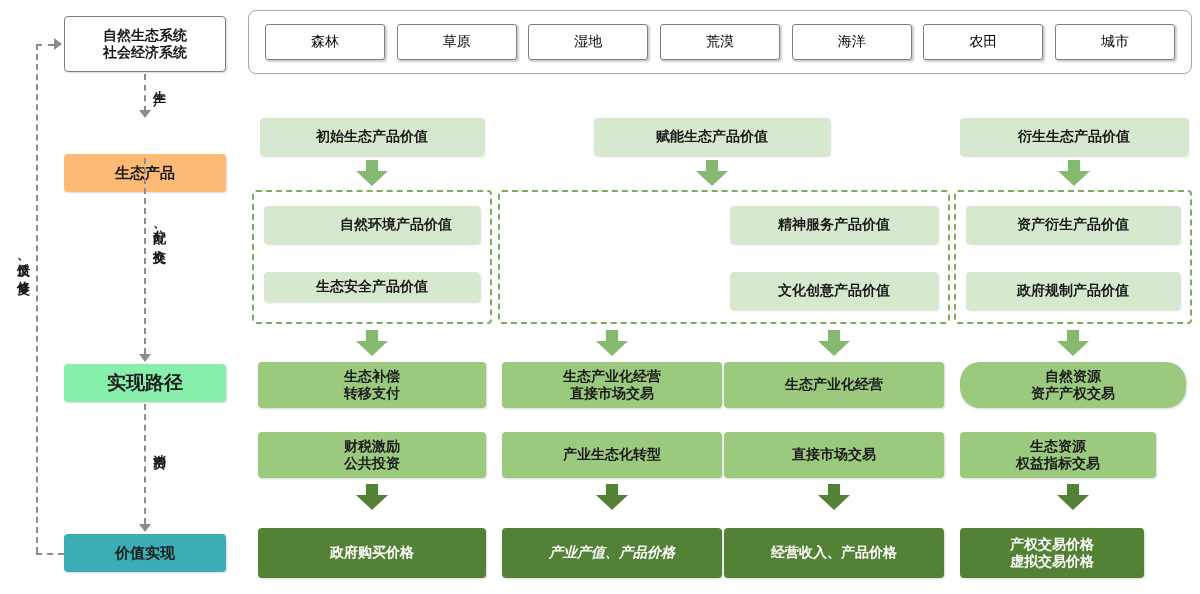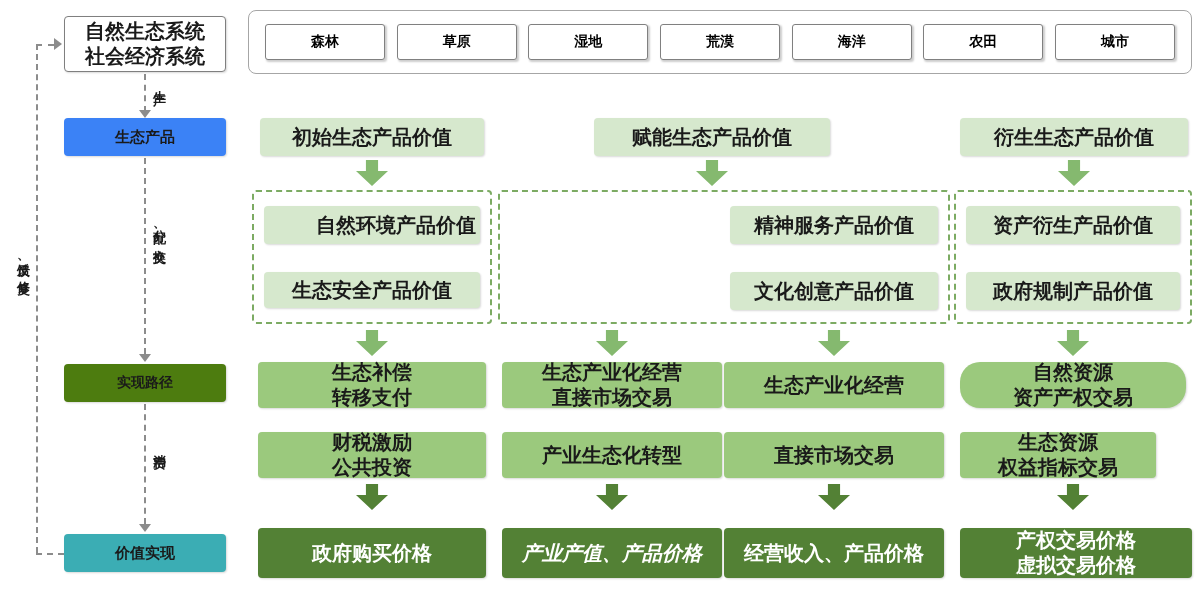--- a/index.html
+++ b/index.html
@@ -2,39 +2,39 @@
 <html><head>
 <meta charset="utf-8">
 <style>
   html,body{margin:0;padding:0;background:#fff;}
   .canvas{
     position:relative;width:1200px;height:594px;background:#fff;
     font-family:"Liberation Sans","DejaVu Sans",sans-serif;overflow:hidden;
   }
   .box{
     position:absolute;display:flex;align-items:center;justify-content:center;
-    text-align:center;font-weight:bold;font-size:20px;color:#1a1a1a;
+    text-align:center;font-weight:bold;font-size:14px;color:#1a1a1a;
     white-space:pre-line;line-height:1.25;border-radius:4px;box-sizing:border-box;
     box-shadow:1px 1px 2px rgba(0,0,0,.15);
   }
   .light{background:#d6e8cd;}
   .mid{background:#9bc97d;}
   .dark{background:#538135;color:#ffffff;}
-  .cy1{background:#3b82f6;font-size:15px;}
-  .cy2{background:#4d7c0f;font-size:14px;}
+  .cy1{background:#fdba74;font-size:15px;margin-top:36px;}
+  .cy2{background:#86efac;font-size:19px;}
   .cy3{background:#3badb4;font-size:15px;}
   .whitebox{background:#ffffff;border:1.5px solid #7f7f7f;}
   .eco-strip{
     position:absolute;left:248px;top:10px;width:944px;height:64px;
     border:1.5px solid #a6a6a6;border-radius:8px;box-sizing:border-box;
     display:flex;align-items:center;justify-content:space-between;padding:0 16px;
   }
   .eco-box{
     width:118px;height:34px;background:#fff;border:1px solid #808080;border-radius:3px;
-    display:flex;align-items:center;justify-content:center;font-weight:bold;font-size:14px;
+    display:flex;align-items:center;justify-content:center;font-weight:normal;font-size:14px;
     box-shadow:1.5px 1.5px 2px rgba(0,0,0,.2);
   }
   .group{
     position:absolute;border:2px dashed #7cab63;border-radius:4px;box-sizing:border-box;background:transparent;
   }
   .down-arrow{
     position:absolute;width:32px;height:26px;background:#85b96f;
     clip-path:polygon(31% 0,69% 0,69% 42%,100% 42%,50% 100%,0 42%,31% 42%);
   }
   .down-arrow.darkgreen{background:#538135;}
@@ -101,21 +101,21 @@
 
   <div class="down-arrow" style="left:356px;top:160px;"></div>
   <div class="down-arrow" style="left:696px;top:160px;"></div>
   <div class="down-arrow" style="left:1058px;top:160px;"></div>
 
   <div class="group" style="left:252px;top:190px;width:240px;height:134px;"></div>
   <div class="group" style="left:498px;top:190px;width:452px;height:134px;"></div>
   <div class="group" style="left:954px;top:190px;width:238px;height:134px;"></div>
 
   <div class="box light" style="left:264px;top:206px;width:216px;height:38px;padding-left:48px;">自然环境产品价值</div>
-  <div class="box light" style="left:264px;top:272px;width:216px;height:36px;">生态安全产品价值</div>
+  <div class="box light" style="left:264px;top:272px;width:216px;height:30px;">生态安全产品价值</div>
 
 
   <div class="box light" style="left:730px;top:206px;width:208px;height:38px;">精神服务产品价值</div>
   <div class="box light" style="left:730px;top:272px;width:208px;height:38px;">文化创意产品价值</div>
 
   <div class="box light" style="left:966px;top:206px;width:214px;height:38px;">资产衍生产品价值</div>
   <div class="box light" style="left:966px;top:272px;width:214px;height:38px;">政府规制产品价值</div>
 
   <div class="down-arrow" style="left:356px;top:330px;"></div>
   <div class="down-arrow" style="left:596px;top:330px;"></div>
@@ -138,16 +138,16 @@
 权益指标交易</div>
 
   <div class="down-arrow darkgreen" style="left:356px;top:484px;"></div>
   <div class="down-arrow darkgreen" style="left:596px;top:484px;"></div>
   <div class="down-arrow darkgreen" style="left:818px;top:484px;"></div>
   <div class="down-arrow darkgreen" style="left:1057px;top:484px;"></div>
 
   <div class="box dark" style="left:258px;top:528px;width:228px;height:50px;">政府购买价格</div>
   <div class="box dark" style="left:502px;top:528px;width:220px;height:50px;font-style:italic;">产业产值、产品价格</div>
   <div class="box dark" style="left:724px;top:528px;width:220px;height:50px;">经营收入、产品价格</div>
-  <div class="box dark" style="left:960px;top:528px;width:232px;height:50px;">产权交易价格
+  <div class="box dark" style="left:960px;top:528px;width:184px;height:50px;">产权交易价格
 虚拟交易价格</div>
 
 </div>
 
 </body></html>

